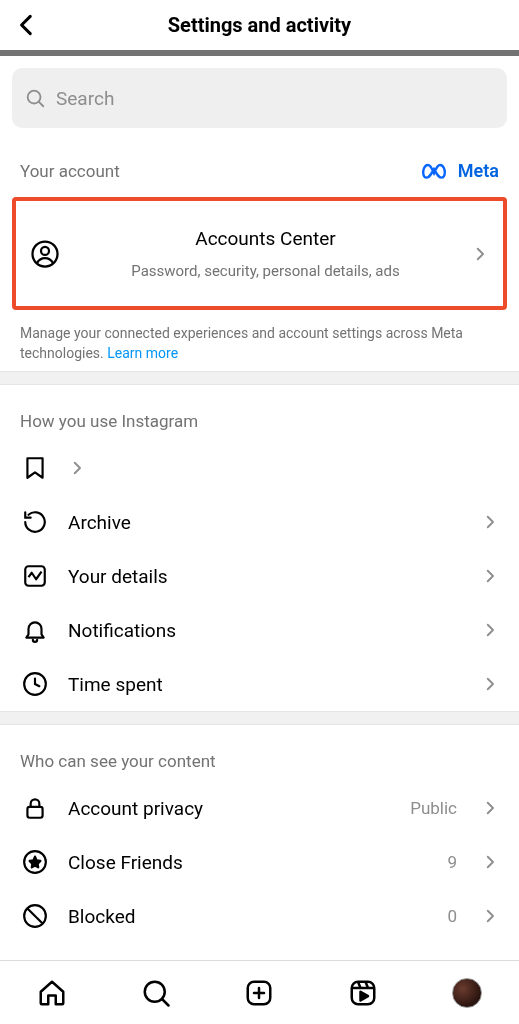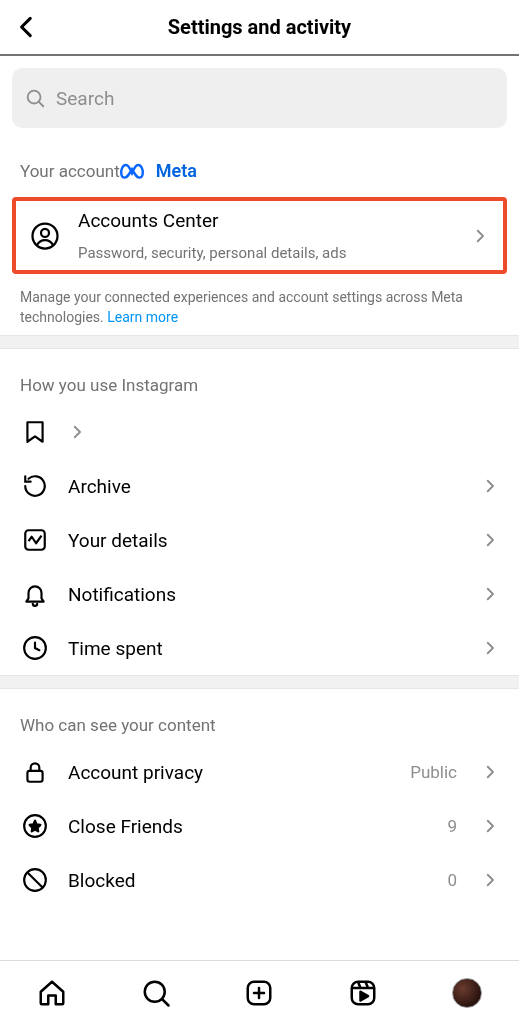--- a/index.html
+++ b/index.html
@@ -1,28 +1,28 @@
 <!DOCTYPE html>
 <html><head>
 <meta charset="utf-8">
 <style>
   * { box-sizing: border-box; margin: 0; padding: 0; }
   html, body { width: 519px; height: 1024px; font-family: -apple-system, BlinkMacSystemFont, "Segoe UI", Roboto, Helvetica, Arial, sans-serif; background: #fff; color: #000; overflow: hidden; }
-  .header { display: flex; align-items: center; height: 56px; position: relative; border-bottom: 2px solid #737373; }
+  .header { display: flex; align-items: center; height: 56px; position: relative; border-bottom: 6px solid #737373; }
   .back-btn { position: absolute; left: 14px; top: 50%; transform: translateY(-50%); cursor: pointer; }
   .header-title { width: 100%; text-align: center; font-weight: 700; font-size: 20px; }
   .scroll { height: calc(1024px - 56px - 64px); overflow-y: auto; }
   .search-wrap { padding: 12px 12px 6px 12px; }
   .search { background: #efefef; border-radius: 10px; height: 60px; display: flex; align-items: center; padding: 0 12px; gap: 10px; color: #8e8e8e; font-size: 19px; }
-  .section-header { display: flex; align-items: center; padding: 26px 32px 10px 20px; }
+  .section-header { display: flex; align-items: center; justify-content: space-between; padding: 26px 20px 10px 20px; }
   .section-label { color: #737373; font-size: 17px; }
   .meta-logo { display: flex; align-items: center; gap: 12px; color: #0064e0; font-weight: 600; font-size: 18px; }
   .highlight-box { margin: 6px 12px 6px 12px; border: 4px solid #ee4b2b; border-radius: 4px; }
   .row { display: flex; align-items: center; padding: 14px 20px; gap: 18px; cursor: pointer; }
-  .highlight-box .row { padding: 8px 14px; }
+  .highlight-box .row { padding: 26px 14px; text-align: center; }
   .row-icon { width: 30px; display: flex; justify-content: center; align-items: center; flex: 0 0 30px; }
   .row-body { flex: 1; min-width: 0; }
   .row-title { font-size: 19px; color: #000; }
   .row-sub { font-size: 15px; color: #737373; margin-top: 12px; }
   .row-value { color: #8e8e8e; font-size: 17px; margin-right: 6px; }
   .chev { color: #8e8e8e; flex: 0 0 auto; }
   .desc { color: #737373; font-size: 14px; line-height: 1.4; padding: 8px 20px 8px 20px; }
   .desc a { color: #0095f6; text-decoration: none; }
   .gap { height: 14px; background: #f1f1f1; border-top: 1px solid #e6e6e6; border-bottom: 1px solid #e6e6e6; }
   .tabbar { position: absolute; bottom: 0; left: 0; width: 519px; height: 64px; border-top: 1px solid #dbdbdb; background: #fff; display: flex; align-items: center; justify-content: space-around; }

